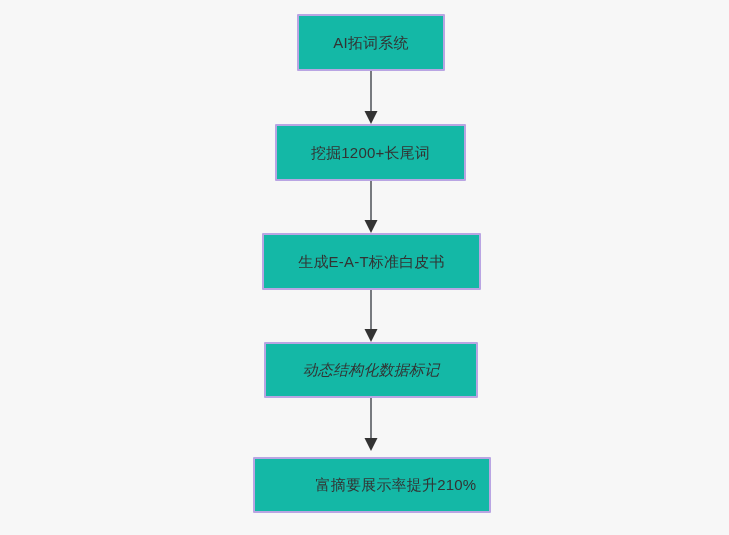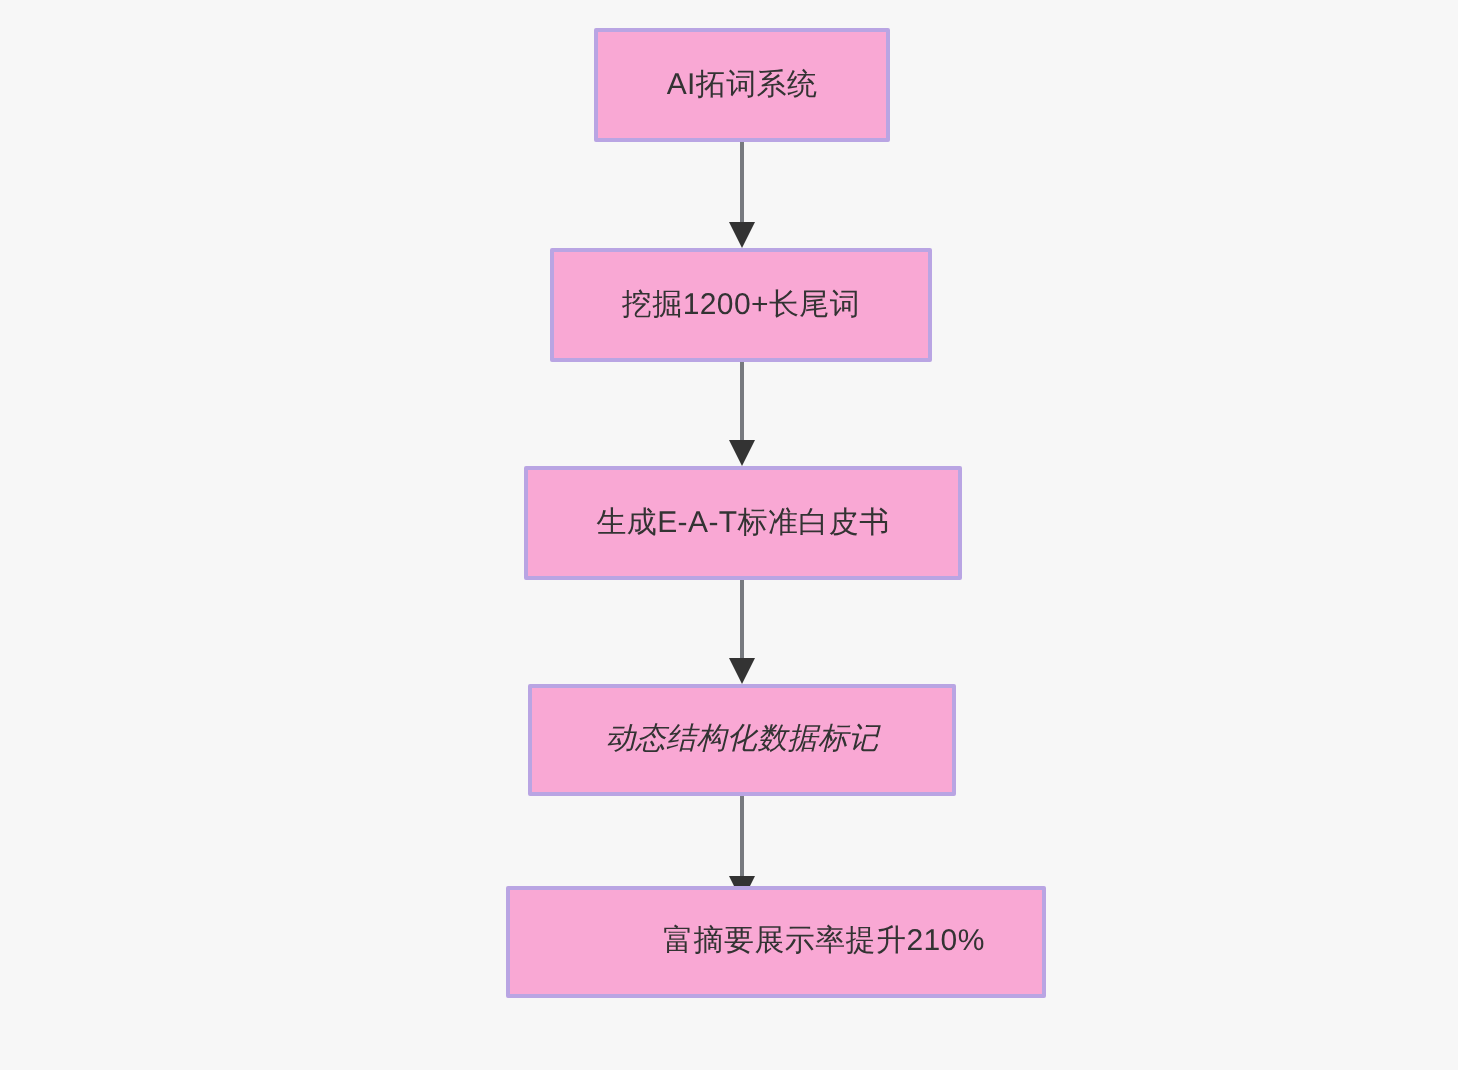--- a/index.html
+++ b/index.html
@@ -14,21 +14,21 @@
     overflow: hidden;
   }
   #flowchart {
     position: relative;
     width: 729px;
     height: 535px;
   }
   .node {
     position: absolute;
     box-sizing: border-box;
-    background: #f9a8d4;
+    background: #14b8a6;
     border: 2px solid #b9a5e3;
     border-radius: 1px;
     display: flex;
     align-items: center;
     justify-content: center;
     color: #333333;
     font-size: 15px;
     line-height: 1.2;
     letter-spacing: 0.2px;
     white-space: nowrap;
@@ -87,17 +87,17 @@
   </div>
 
   <div class="node" style="left:262px; top:233px; width:219px; height:57px;">
     <span class="node-label">生成E-A-T标准白皮书</span>
   </div>
 
   <div class="node" style="left:264px; top:342px; width:214px; height:56px;font-style:italic;">
     <span class="node-label">动态结构化数据标记</span>
   </div>
 
-  <div class="node" style="left:253px; top:443px; width:270px; height:56px;padding-left:48px;">
+  <div class="node" style="left:253px; top:457px; width:238px; height:56px;padding-left:48px;">
     <span class="node-label">富摘要展示率提升210%</span>
   </div>
 
 </div>
 
 </body></html>

